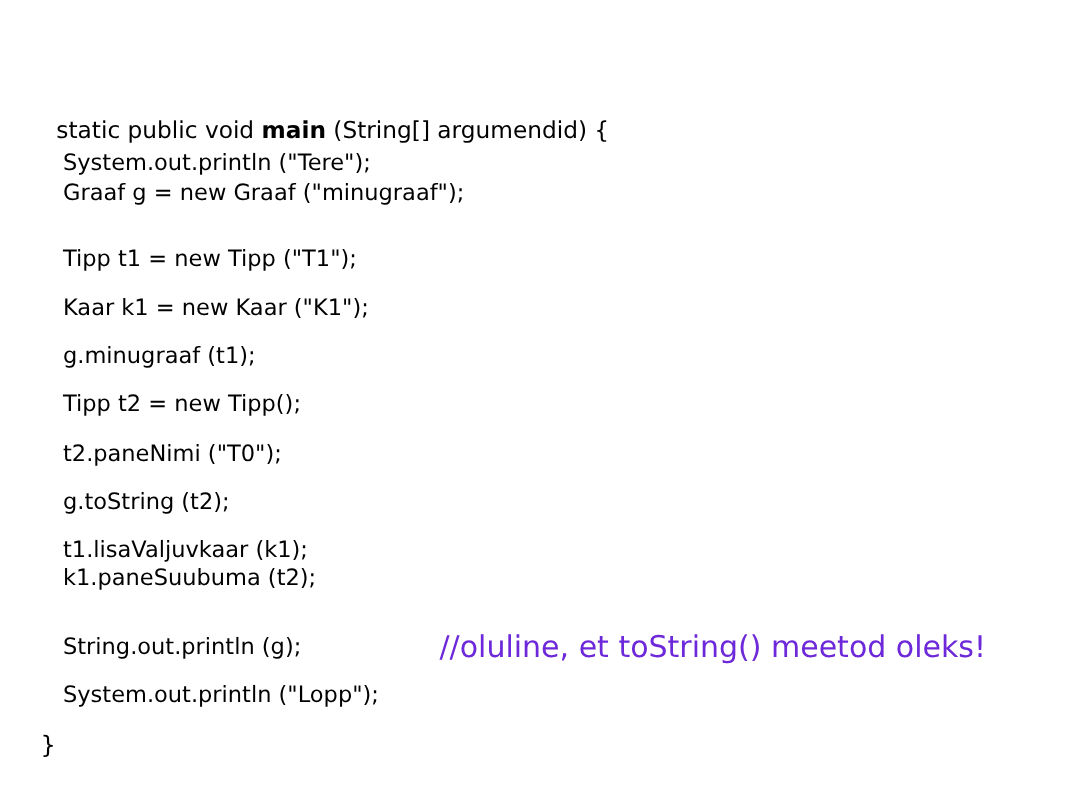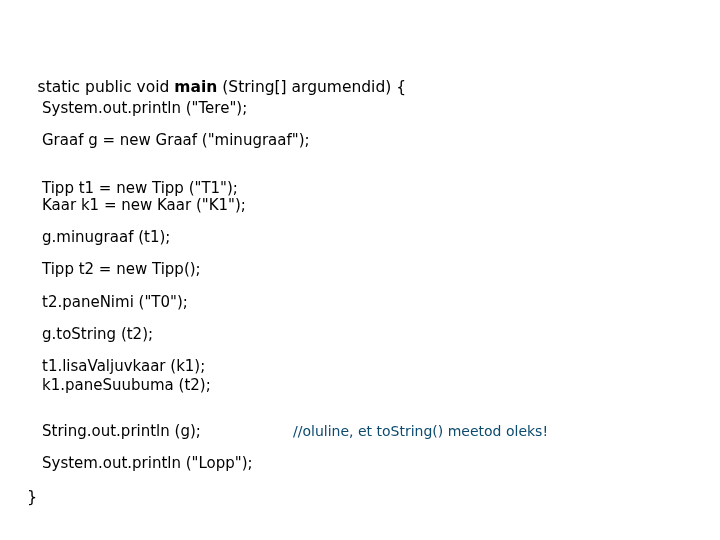--- a/index.html
+++ b/index.html
@@ -46,41 +46,41 @@
     left: 27px;
     font-size: 16px;
   }
   .kw-bold {
     font-weight: bold;
   }
   .inline-comment {
     position: absolute;
     left: 293px;
     white-space: pre;
-    font-size: 14px;
+    font-size: 20px;
     line-height: 16px;
-    color: #0c4a6e;
+    color: #6d28d9;
   }
 </style>
 </head>
 <body>
 
 <div id="slide">
 
   <div class="code-block">
 
     <div class="code-line signature-line">
       <span>static public void </span><span class="kw-bold">main</span><span> (String[] argumendid) {</span>
     </div>
 
     <div class="code-line body-line" style="top:76px">System.out.println ("Tere");</div>
 
-    <div class="code-line body-line" style="top:108px">Graaf g = new Graaf ("minugraaf");</div>
+    <div class="code-line body-line" style="top:96px">Graaf g = new Graaf ("minugraaf");</div>
 
-    <div class="code-line body-line" style="top:156px">Tipp t1 = new Tipp ("T1");</div>
+    <div class="code-line body-line" style="top:140px">Tipp t1 = new Tipp ("T1");</div>
 
     <div class="code-line body-line" style="top:173px">Kaar k1 = new Kaar ("K1");</div>
 
     <div class="code-line body-line" style="top:205px">g.minugraaf (t1);</div>
 
     <div class="code-line body-line" style="top:237px">Tipp t2 = new Tipp();</div>
 
     <div class="code-line body-line" style="top:270px">t2.paneNimi ("T0");</div>
 
     <div class="code-line body-line" style="top:302px">g.toString (t2);</div>

